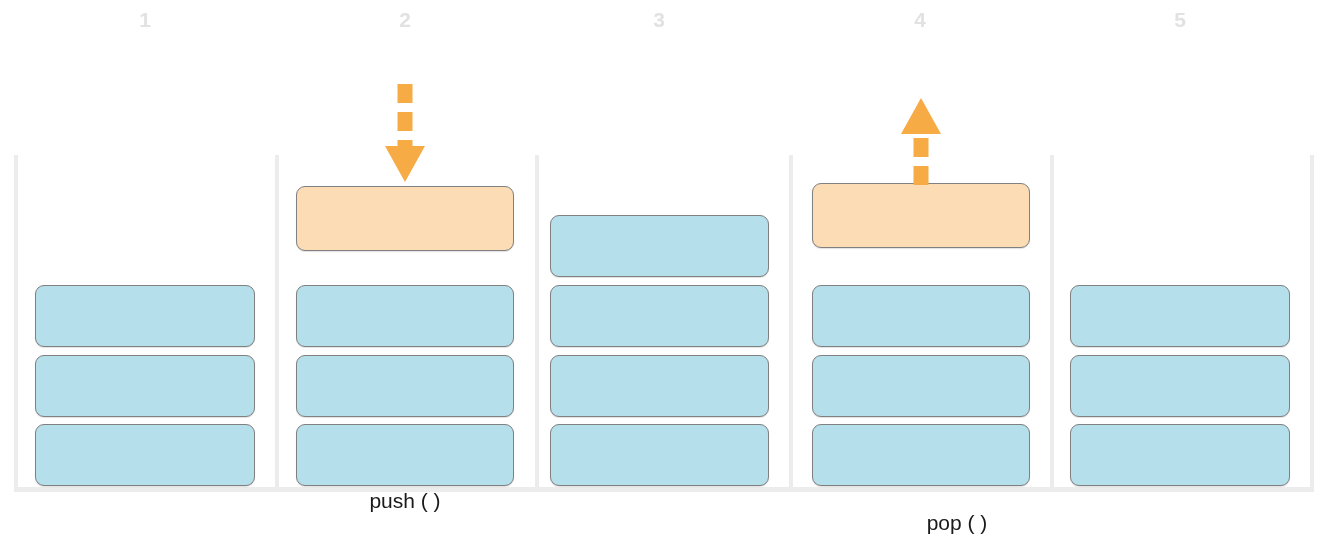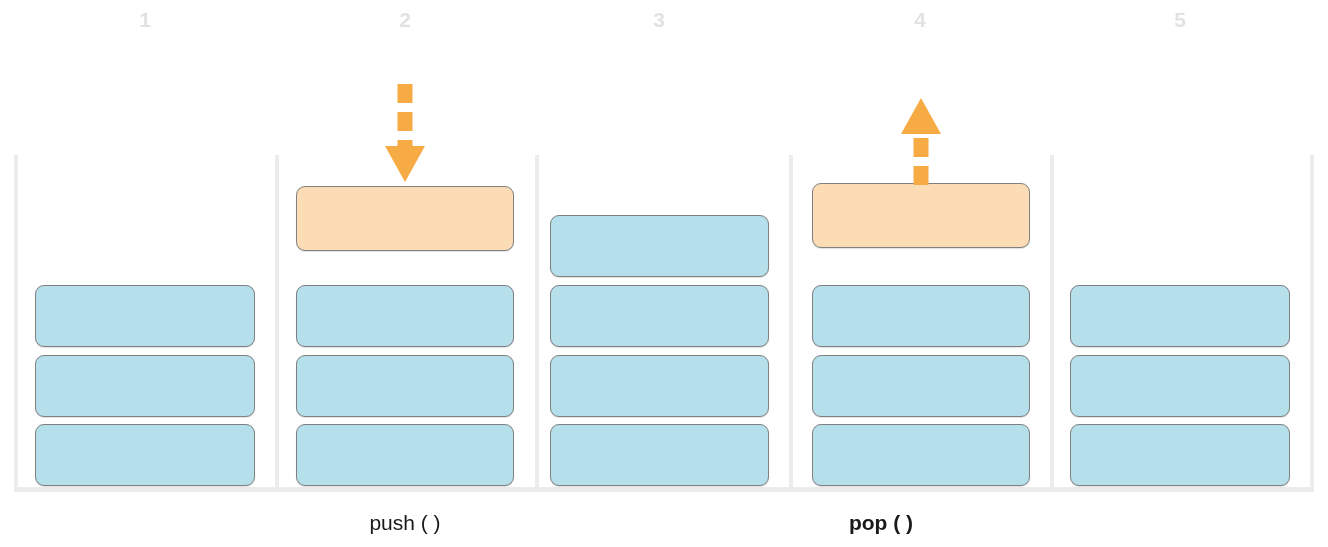--- a/index.html
+++ b/index.html
@@ -143,17 +143,17 @@
           <rect x="15.5" y="56" width="15" height="6" fill="#f7ab44"></rect>
         </svg></div>
       <div class="arrow" style="left: 898px; top: 98px; width: 46px; height: 88px;"><svg width="46" height="88" viewBox="0 0 46 88">
           <polygon points="23,0 43,36 30.5,36 30.5,36 15.5,36 3,36" fill="#f7ab44"></polygon>
           <rect x="15.5" y="40" width="15" height="19" fill="#f7ab44"></rect>
           <rect x="15.5" y="68" width="15" height="19" fill="#f7ab44"></rect>
         </svg></div>
     </div>
 
   <div id="captions-layer">
-      <div class="caption" style="left: 275px; top: 508px; color: rgb(26, 26, 26);">push ( )</div>
-      <div class="caption" style="left: 751px; top: 508px; color: rgb(26, 26, 26); font-weight: bold;">pop ( )</div>
+      <div class="caption" style="left: 275px; top: 486px; color: rgb(26, 26, 26);">push ( )</div>
+      <div class="caption" style="left: 827px; top: 508px; color: rgb(26, 26, 26);">pop ( )</div>
     </div>
 
 </div>
 
 </body></html>

